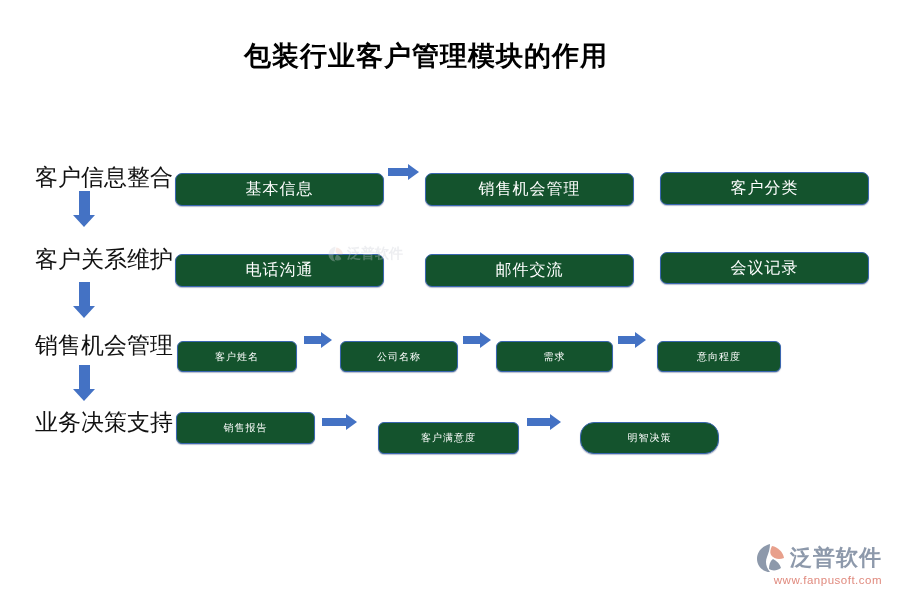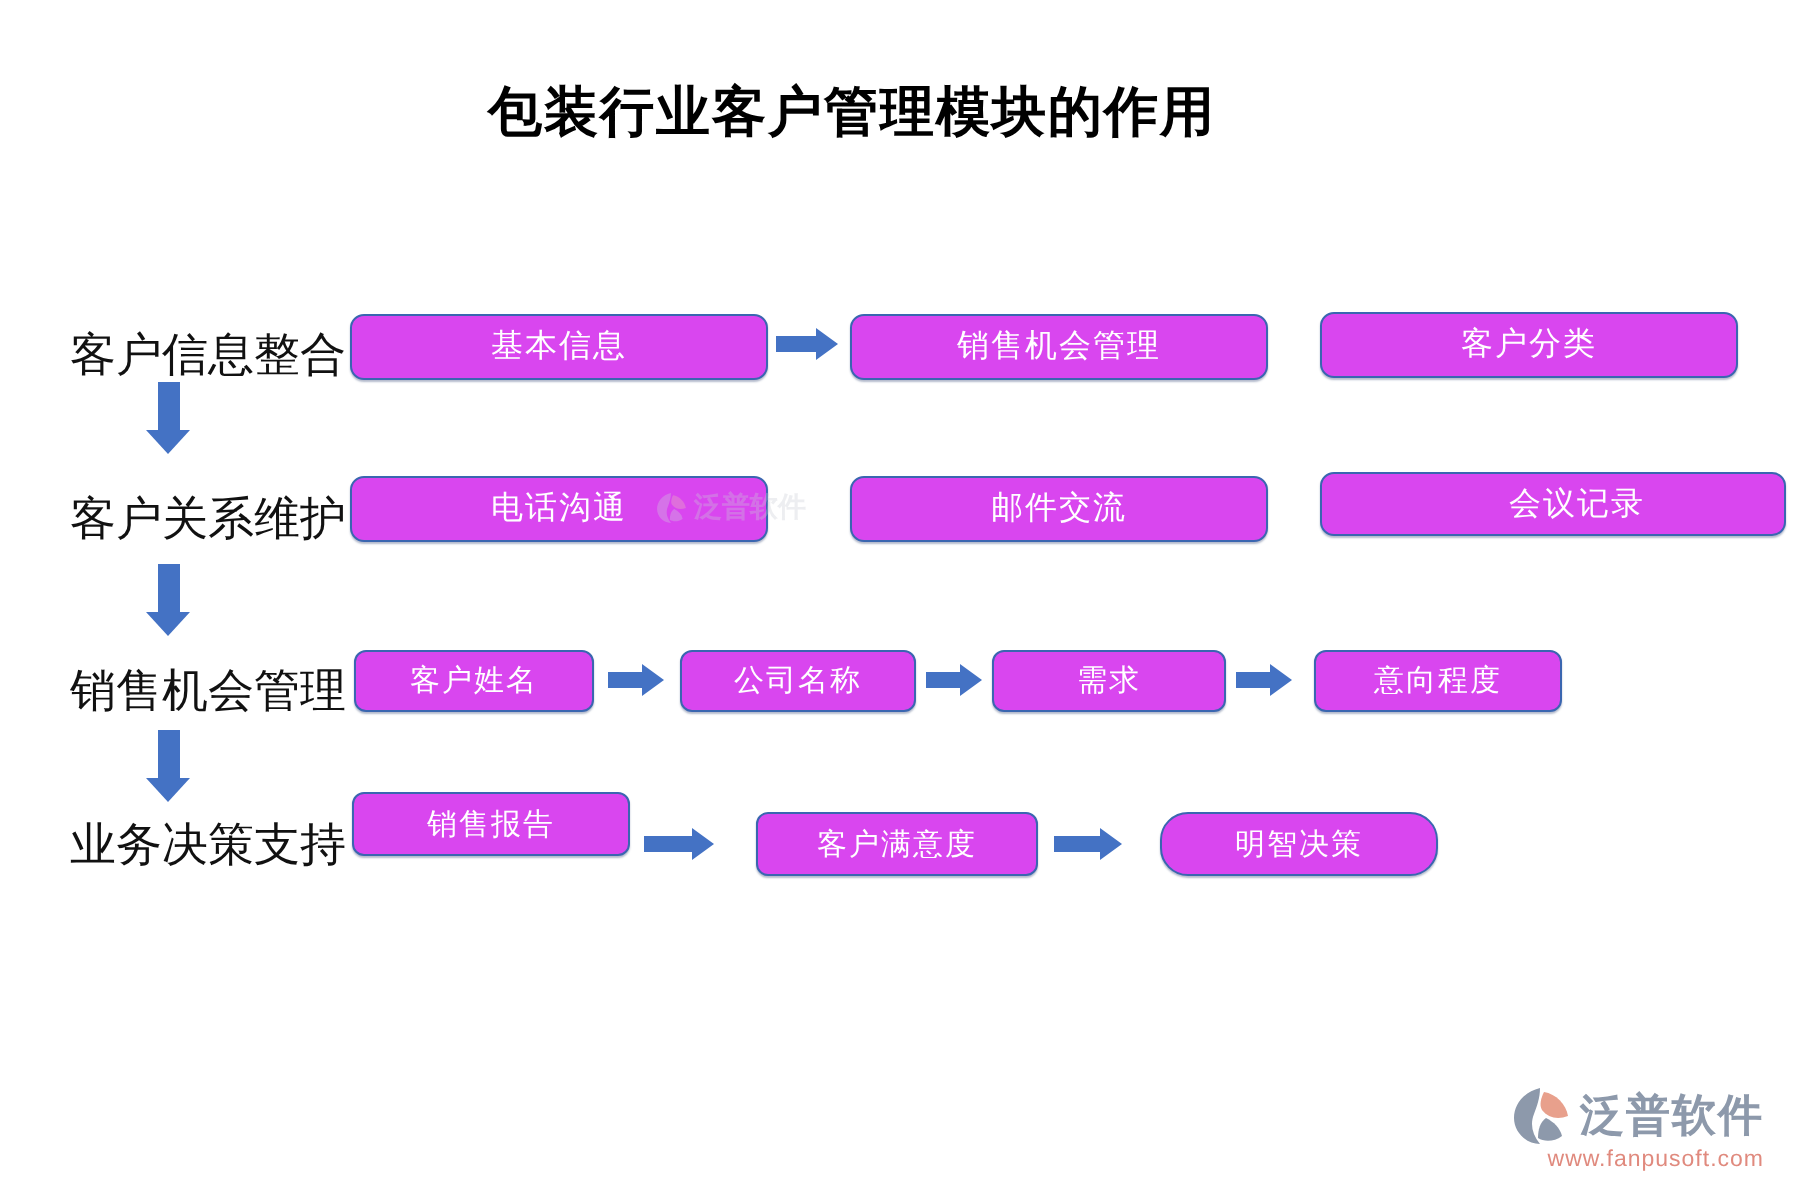--- a/index.html
+++ b/index.html
@@ -11,26 +11,27 @@
     position:absolute;left:16px;top:38px;width:820px;text-align:center;
     font-family:"Liberation Serif","DejaVu Serif",serif;
     font-weight:bold;font-size:27px;color:#000;letter-spacing:1px;
   }
   .rowlabel{
     position:absolute;left:35px;width:140px;
     font-family:"Liberation Serif","DejaVu Serif",serif;
     font-size:23px;color:#111;white-space:nowrap;
   }
   .box{
-    position:absolute;background:#d946ef;border:1px solid #3A66B0;border-radius:7px;
+    position:absolute;background:#14532d;border:1px solid #3A66B0;border-radius:7px;
     color:#fff;display:flex;align-items:center;justify-content:center;
     font-size:16px;letter-spacing:1px;box-shadow:0 1px 1px rgba(40,60,110,.35);
     white-space:nowrap;
+    margin-top:16px;
   }
-  .box.sm{font-size:15px;border-radius:6px;}
+  .box.sm{font-size:10px;border-radius:6px;}
   
   .harrow{position:absolute;display:flex;align-items:center;}
   .harrow .shaft{height:8px;background:#4472C4;flex:1;}
   .harrow .head{width:0;height:0;border-top:8px solid transparent;border-bottom:8px solid transparent;border-left:11px solid #4472C4;}
   
   .varrow{position:absolute;display:flex;flex-direction:column;align-items:center;}
   .varrow .vshaft{width:11px;background:#4472C4;flex:1;}
   .varrow .vhead{width:0;height:0;border-left:11px solid transparent;border-right:11px solid transparent;border-top:12px solid #4472C4;}
   
   .watermark{
@@ -62,21 +63,21 @@
 <div class="box" style="left:660px;top:156px;width:207px;height:31px;">客户分类</div>
 
 <div class="varrow" style="left:73px;top:191px;height:36px;">
     <span class="vshaft"></span>
     <span class="vhead"></span>
   </div>
 
 <div class="rowlabel" style="top:244px;">客户关系维护</div>
 <div class="box" style="left:175px;top:238px;width:207px;height:31px;">电话沟通</div>
 <div class="box" style="left:425px;top:238px;width:207px;height:31px;">邮件交流</div>
-<div class="box" style="left:660px;top:236px;width:207px;height:30px;padding-left:24px;">会议记录</div>
+<div class="box" style="left:660px;top:236px;width:207px;height:30px;">会议记录</div>
 
 <div class="watermark">
   <svg width="16" height="16" viewBox="0 0 30 30">
     <path d="M14 1 C6 3 1 9 1 16 C1 23 7 29 14 29 C10 24 9 19 11 14 C12.5 10 14 6 14 1 Z" fill="#cfd3da"></path>
     <path d="M16 3 C22 4 27 9 28 15 C23 17 18 16 15 12 C13.5 9.5 14.5 6 16 3 Z" fill="#ecc2b5"></path>
     <path d="M17 16 C21 18 24 21 25 25 C21 28 16 28 13 26 C13 22 14 18 17 16 Z" fill="#cfd3da"></path>
   </svg>
   <span class="wm-text">泛普软件</span>
 </div>
 

